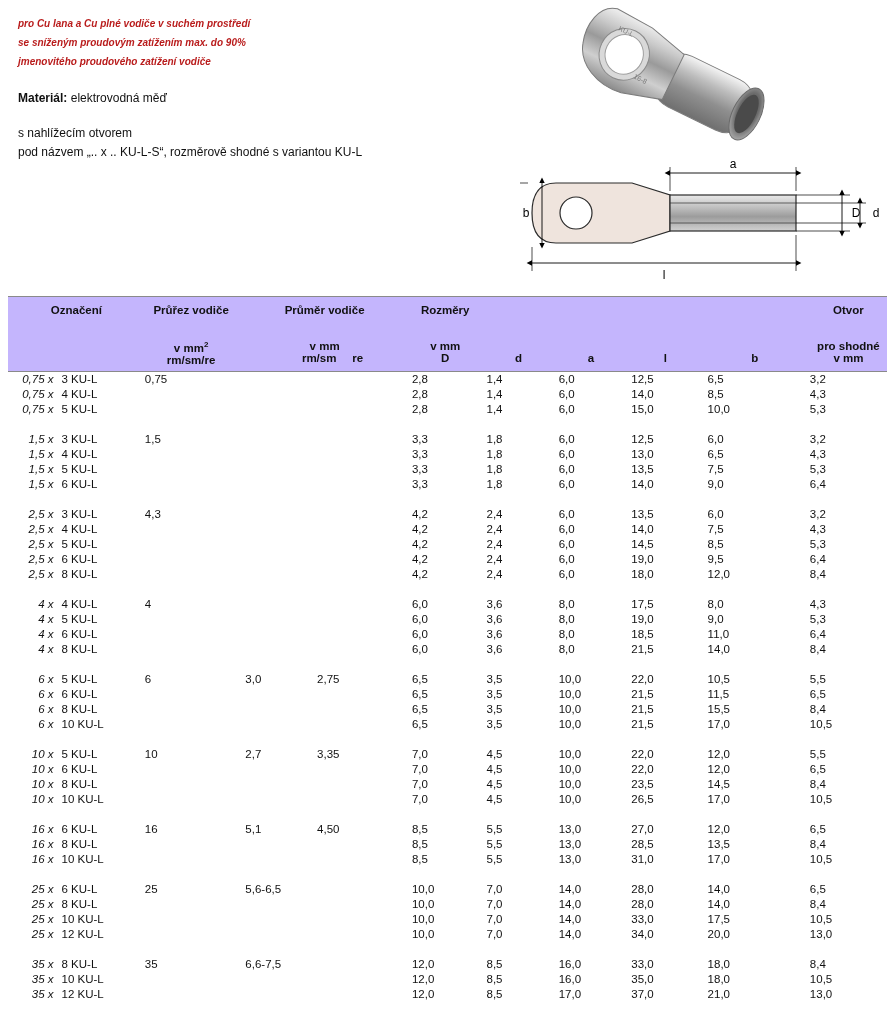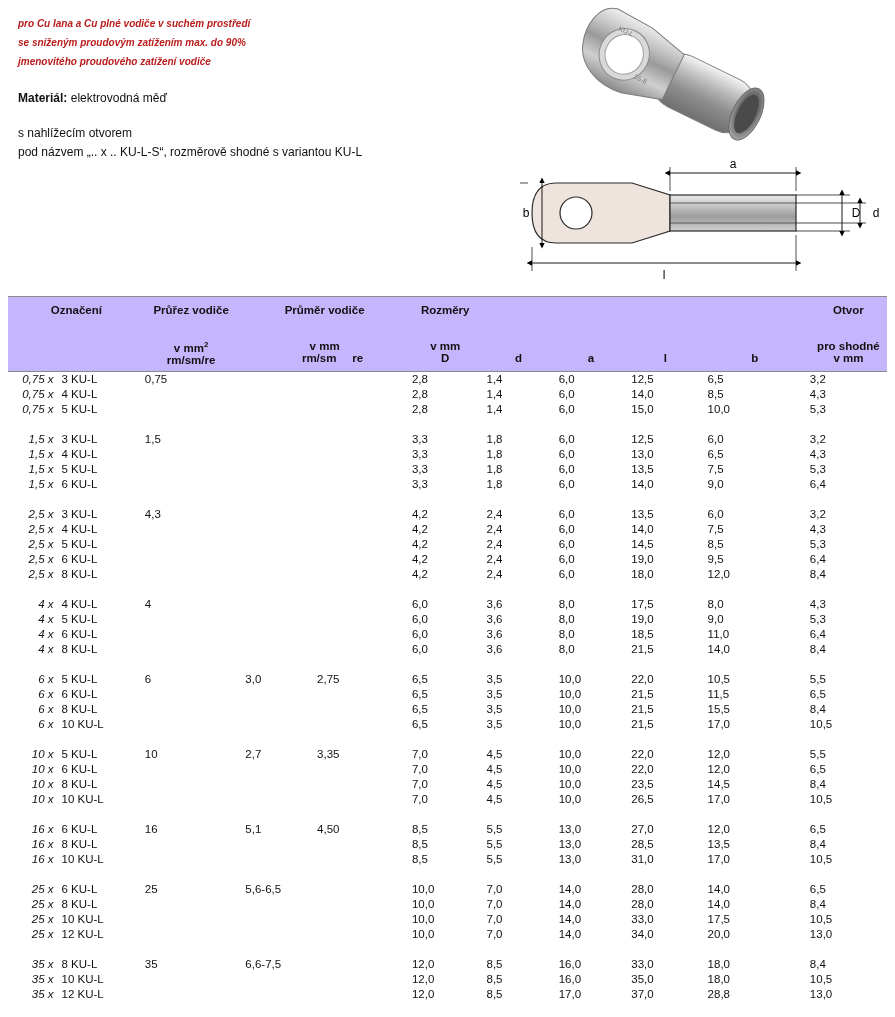--- a/index.html
+++ b/index.html
@@ -777,20 +777,20 @@
           <tr>
             <td class="c-desig-a">35 x</td>
             <td class="c-desig-b">12 KU-L</td>
             <td class="c-prurez">&nbsp;</td>
             <td class="c-prumer1">&nbsp;</td>
             <td class="c-prumer2">&nbsp;</td>
             <td class="c-D">12,0</td>
             <td class="c-d">8,5</td>
             <td class="c-a">17,0</td>
             <td class="c-l">37,0</td>
-            <td class="c-b">28,8</td>
+            <td class="c-b">21,0</td>
             <td class="c-otvor">13,0</td>
           </tr>
         </tbody>
     </table>
   </div>
 
 </div>
 
 </body></html>

